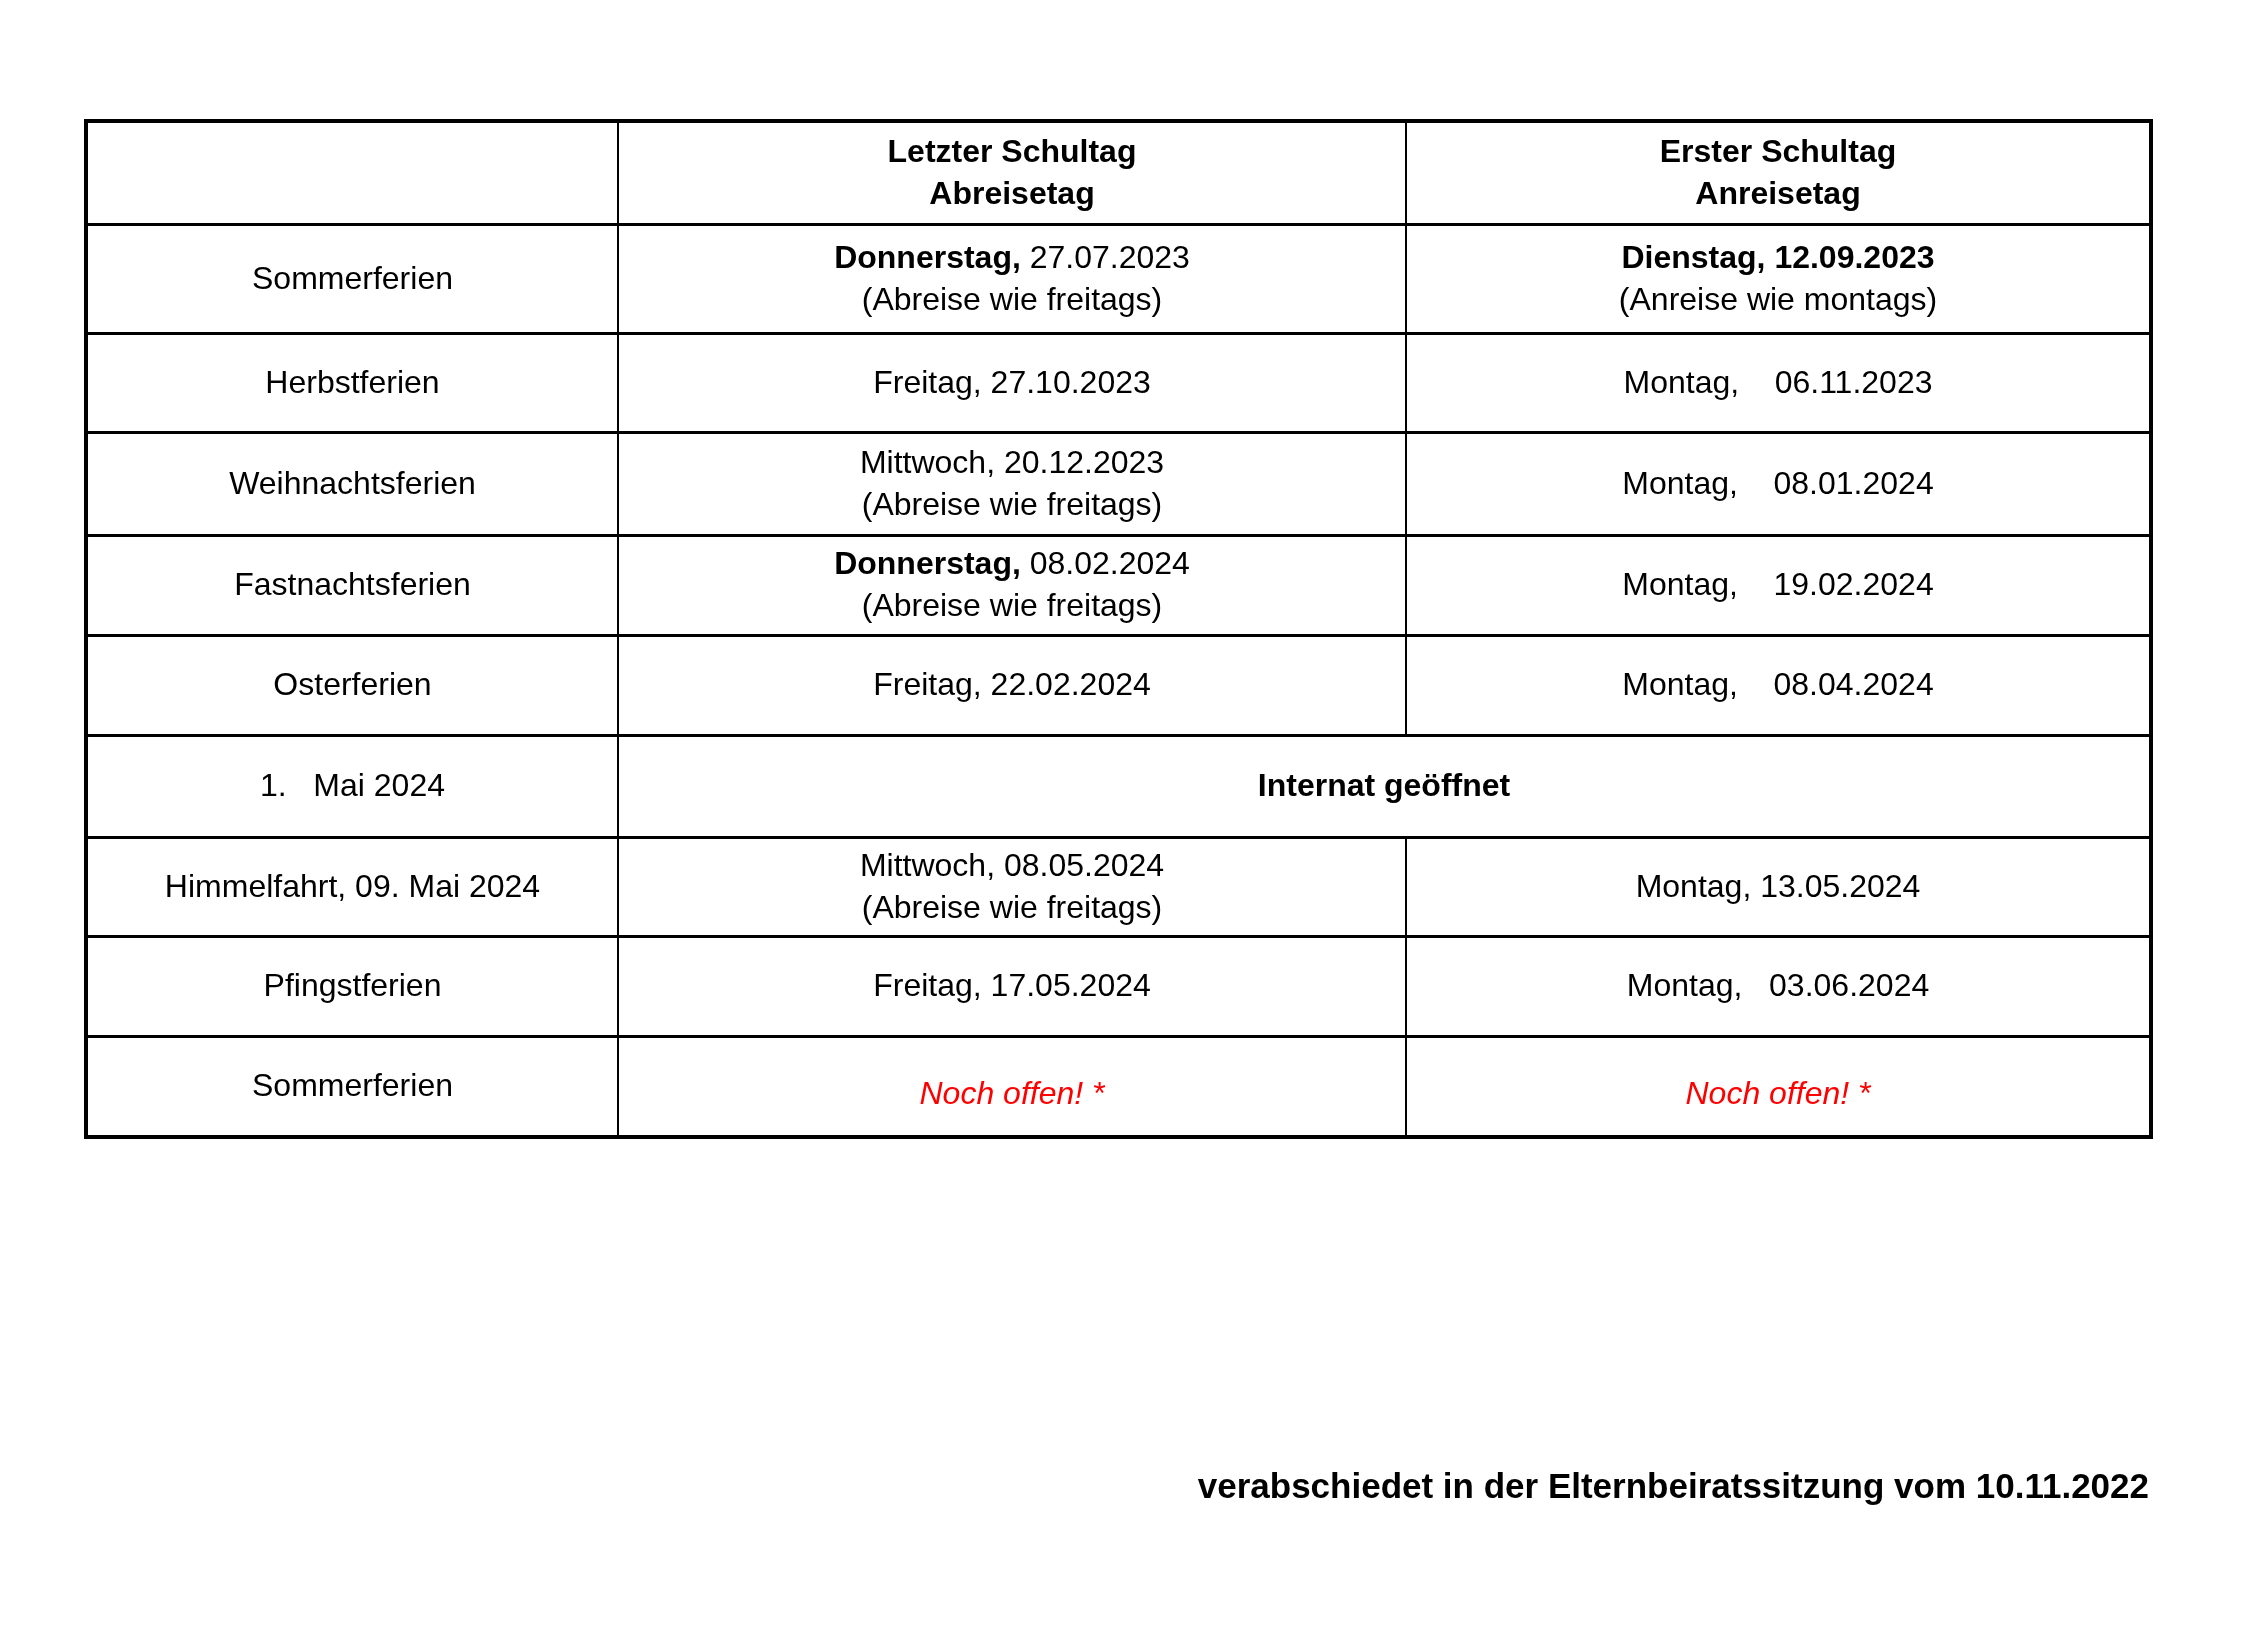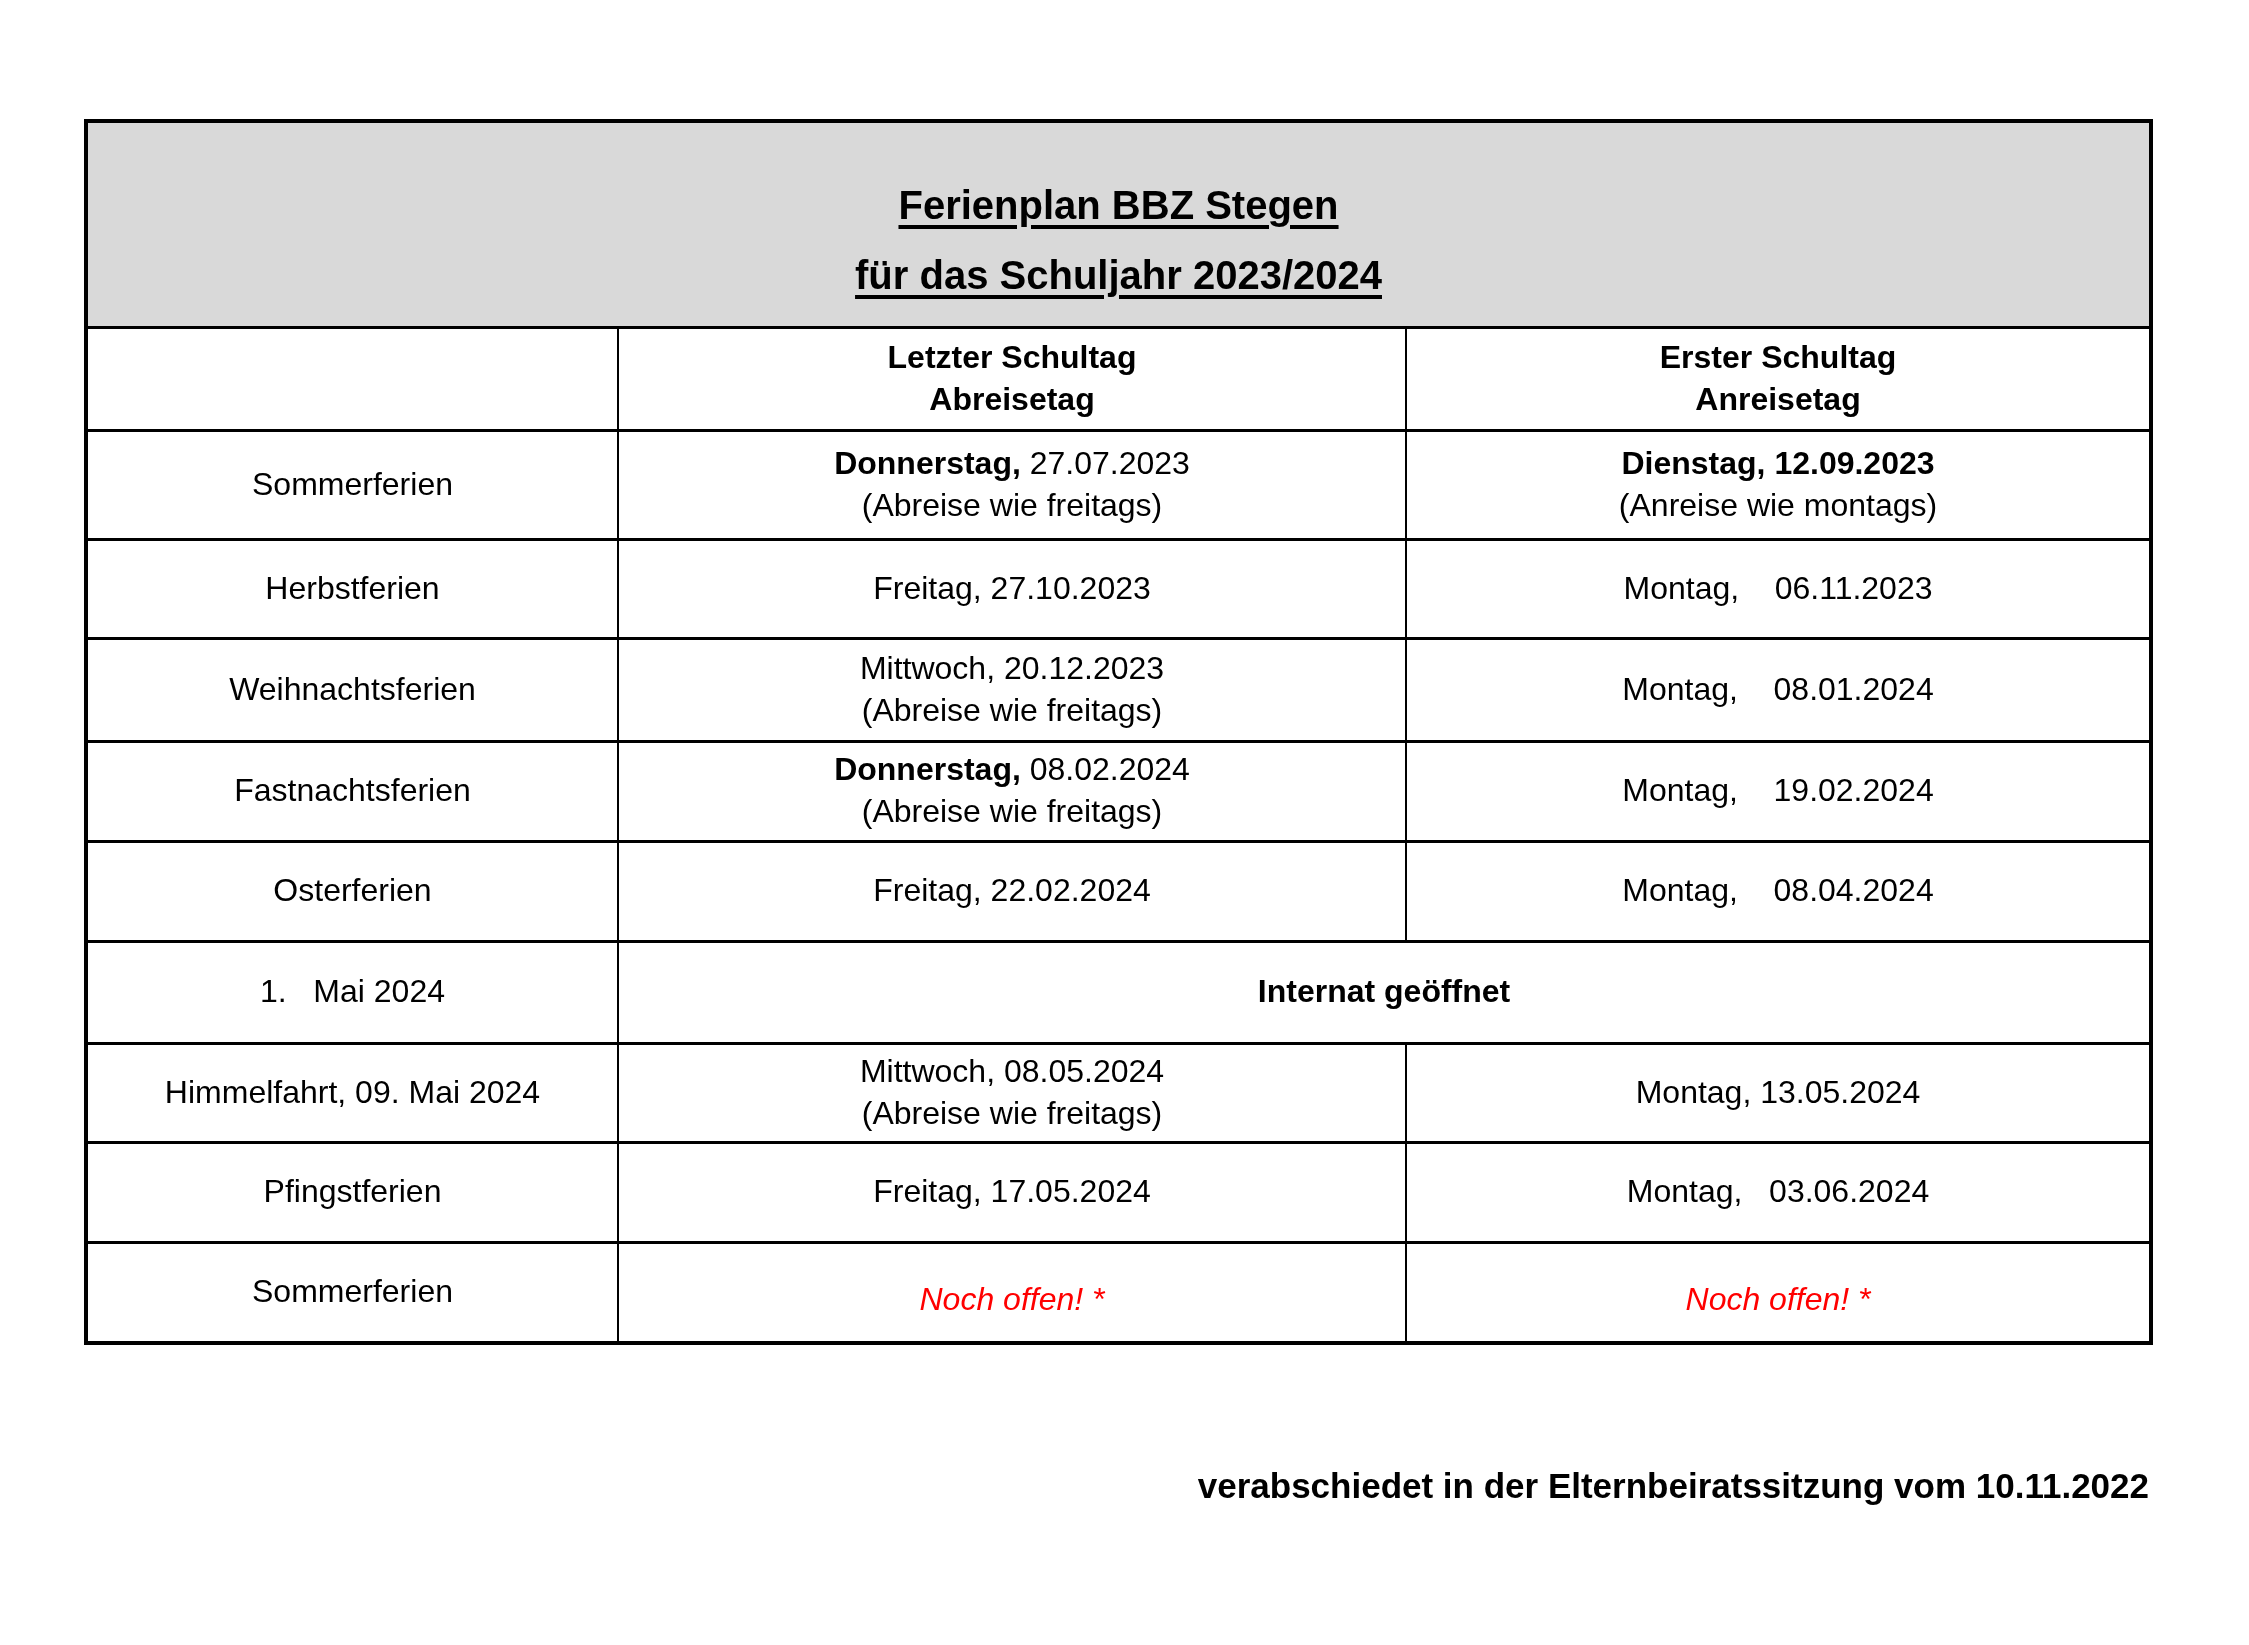--- a/index.html
+++ b/index.html
@@ -83,26 +83,20 @@
 <div class="page">
 
   <table class="ferienplan">
     <colgroup>
         <col class="c1">
         <col class="c2">
         <col class="c3">
       </colgroup>
 
     <tbody>
-        <tr class="rt">
-      <td colspan="3" class="title-cell">
-        <div class="title-line">Ferienplan BBZ Stegen</div>
-        <div class="title-line">für das Schuljahr 2023/2024</div>
-      </td>
-    </tr>
 
     <tr class="rh">
       <td class="hdr"></td>
       <td class="hdr">
         <div class="line">Letzter Schultag</div>
         <div class="line">Abreisetag</div>
       </td>
       <td class="hdr">
         <div class="line">Erster Schultag</div>
         <div class="line">Anreisetag</div>

